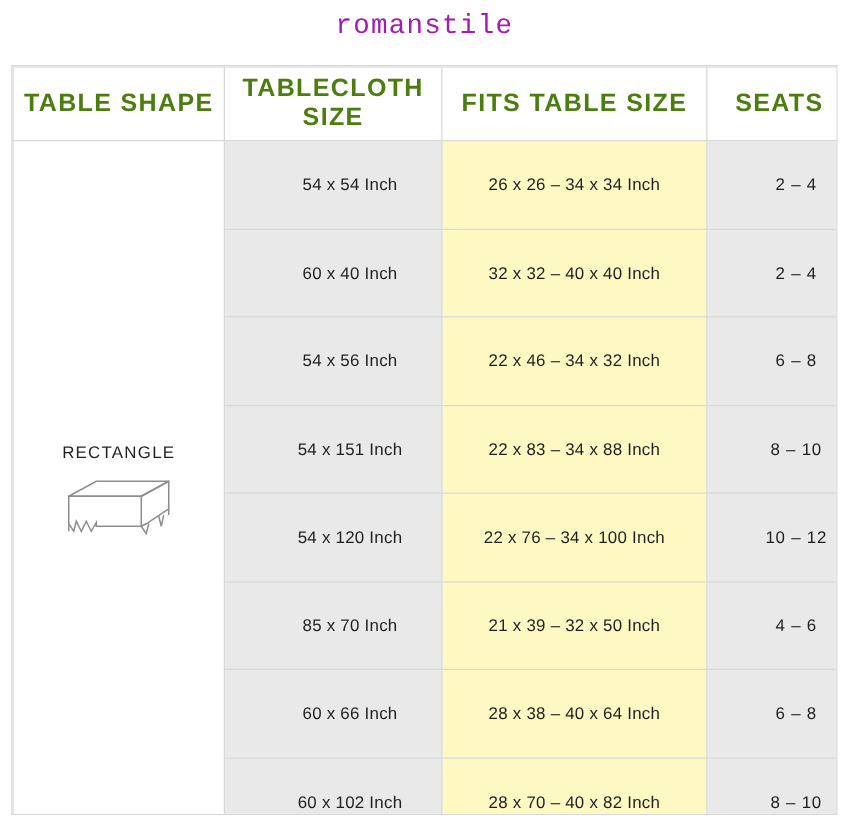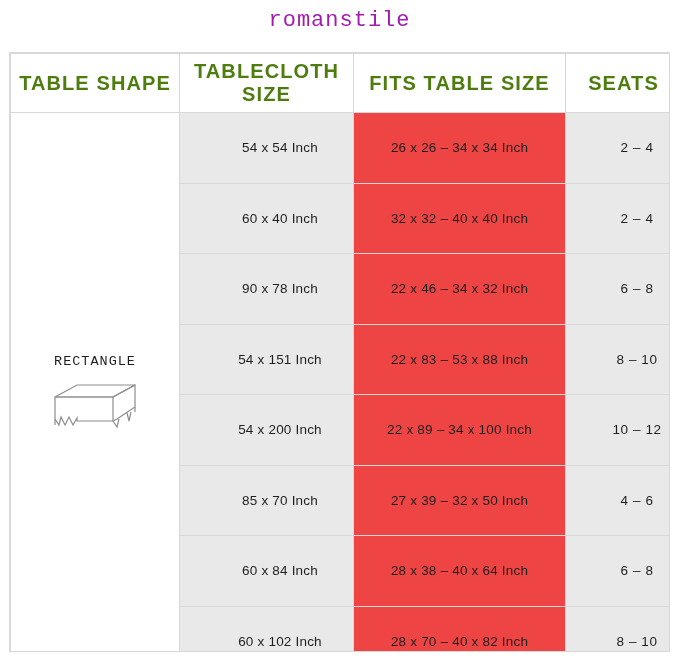--- a/index.html
+++ b/index.html
@@ -64,33 +64,32 @@
   .col-shape { width: 166px; }
   .col-cloth { width: 171px; }
   .col-fits  { width: 209px; }
   .col-seats { width: 113px; }
 
   tbody td.shaded {
     background: #e9e9e9;
     padding-left: 28px;
   }
   tbody td.plain {
-    background: #ef4444;
+    background: #fef9c3;
   }
   tbody td.shape-cell {
     background: #ffffff;
     vertical-align: middle;
   }
   .shape-inner {
     display: flex;
     flex-direction: column;
     align-items: center;
     justify-content: center;
     gap: 10px;
-    font-family: Liberation Mono, monospace;
   }
   .shape-label {
     font-size: 13.5px;
     letter-spacing: 1px;
     color: #1f1f1f;
   }
   .shape-icon svg {
     display: block;
   }
   tbody tr { height: 70.5px; }
@@ -136,41 +135,41 @@
           <td class="shaded cell-cloth">54 x 54 Inch</td>
           <td class="plain cell-fits">26 x 26 – 34 x 34 Inch</td>
           <td class="shaded cell-seats">2 – 4</td>
         </tr>
         <tr>
           <td class="shaded cell-cloth">60 x 40 Inch</td>
           <td class="plain cell-fits">32 x 32 – 40 x 40 Inch</td>
           <td class="shaded cell-seats">2 – 4</td>
         </tr>
         <tr>
-          <td class="shaded cell-cloth">90 x 78 Inch</td>
+          <td class="shaded cell-cloth">54 x 56 Inch</td>
           <td class="plain cell-fits">22 x 46 – 34 x 32 Inch</td>
           <td class="shaded cell-seats">6 – 8</td>
         </tr>
         <tr>
           <td class="shaded cell-cloth">54 x 151 Inch</td>
-          <td class="plain cell-fits">22 x 83 – 53 x 88 Inch</td>
+          <td class="plain cell-fits">22 x 83 – 34 x 88 Inch</td>
           <td class="shaded cell-seats">8 – 10</td>
         </tr>
         <tr>
-          <td class="shaded cell-cloth">54 x 200 Inch</td>
-          <td class="plain cell-fits">22 x 89 – 34 x 100 Inch</td>
+          <td class="shaded cell-cloth">54 x 120 Inch</td>
+          <td class="plain cell-fits">22 x 76 – 34 x 100 Inch</td>
           <td class="shaded cell-seats">10 – 12</td>
         </tr>
         <tr>
           <td class="shaded cell-cloth">85 x 70 Inch</td>
-          <td class="plain cell-fits">27 x 39 – 32 x 50 Inch</td>
+          <td class="plain cell-fits">21 x 39 – 32 x 50 Inch</td>
           <td class="shaded cell-seats">4 – 6</td>
         </tr>
         <tr>
-          <td class="shaded cell-cloth">60 x 84 Inch</td>
+          <td class="shaded cell-cloth">60 x 66 Inch</td>
           <td class="plain cell-fits">28 x 38 – 40 x 64 Inch</td>
           <td class="shaded cell-seats">6 – 8</td>
         </tr>
         <tr>
           <td class="shaded cell-cloth">60 x 102 Inch</td>
           <td class="plain cell-fits">28 x 70 – 40 x 82 Inch</td>
           <td class="shaded cell-seats">8 – 10</td>
         </tr>
       </tbody>
     </table>

